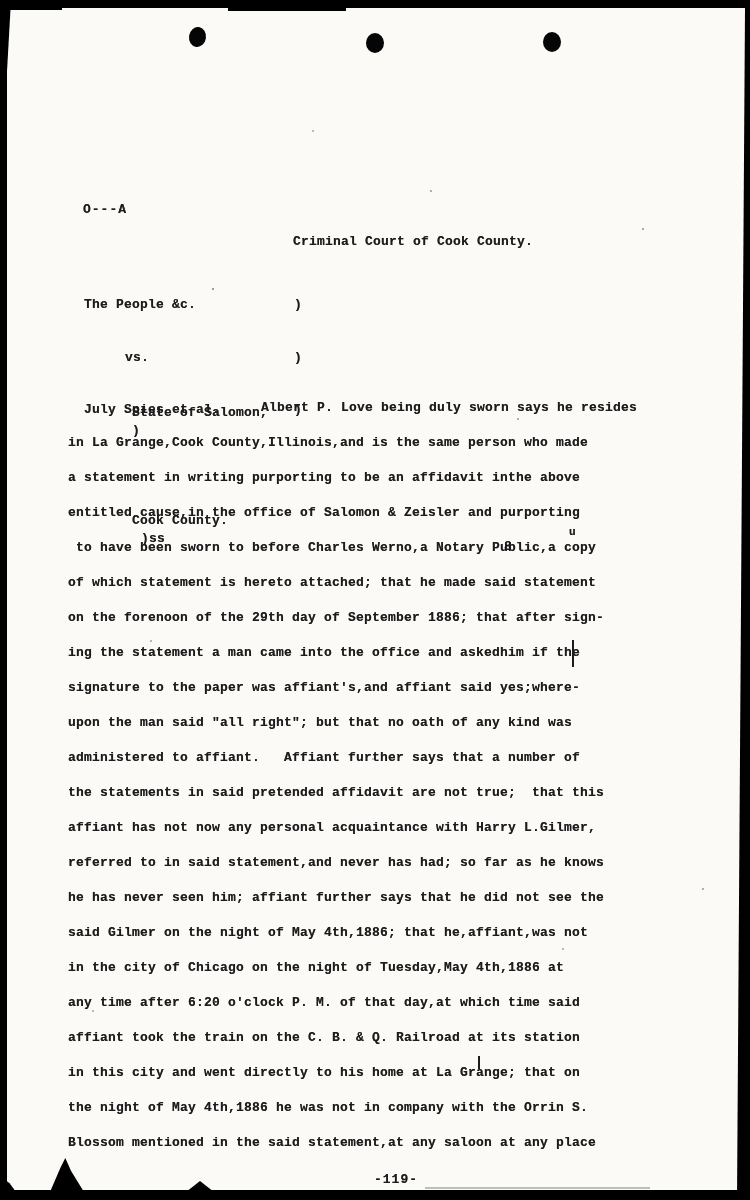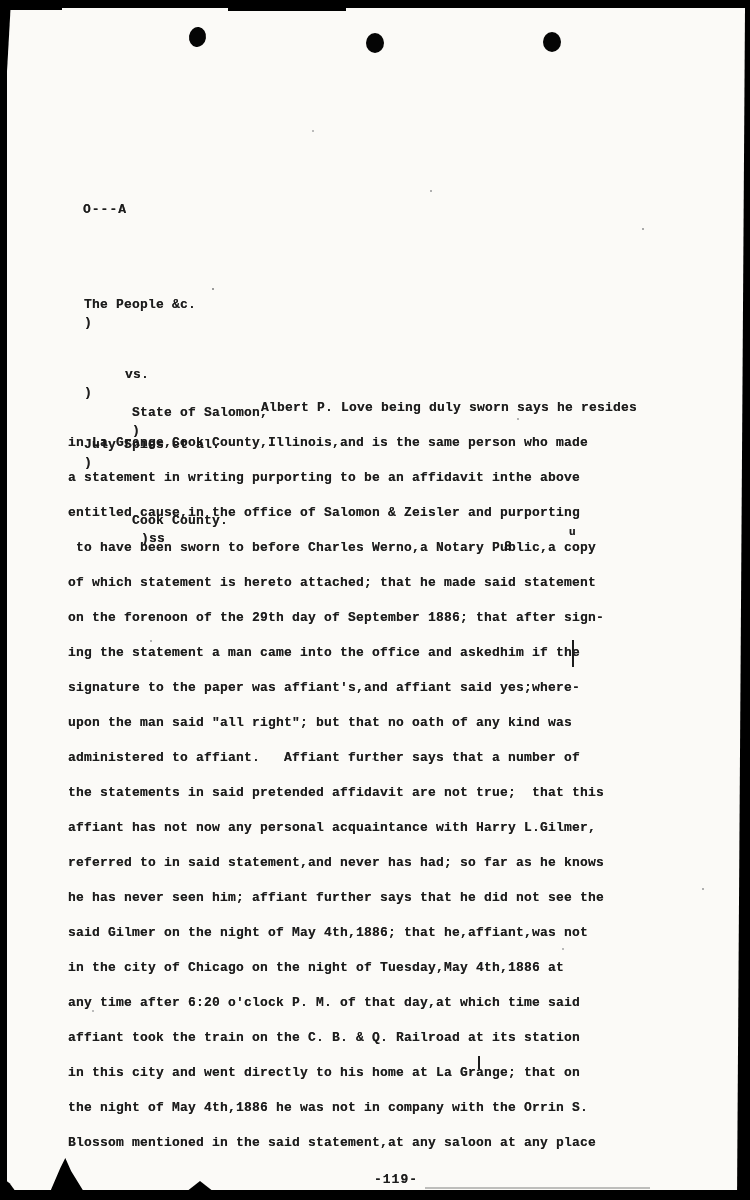--- a/index.html
+++ b/index.html
@@ -38,21 +38,21 @@
     background:#8a8a8a; opacity:.55; }
   
   .hole { position:absolute; background:#050505; border-radius:50%; }
   .hole-1 { left:189px; top:27px; width:17px; height:20px; transform:rotate(8deg); }
   .hole-2 { left:366px; top:33px; width:18px; height:20px; }
   .hole-3 { left:543px; top:32px; width:18px; height:20px; }
   
   .doc-code { left:83px; top:192px; letter-spacing:1px; }
   .court-title { left:293px; top:224px; }
   .caption { left:84px; top:261px; line-height:17.5px; }
-  .caption-row { display:flex;flex-direction:column; }
+  .caption-row { display:flex; }
   .caption-party { width:210px; white-space:pre; }
   .caption-row.vs .caption-party { padding-left:41px; width:169px; }
   .venue { left:84px; top:350px; line-height:18px; }
   .venue-party { display:inline-block; width:181px; white-space:pre; }
   .venue-row2 .venue-bracket { padding-left:9px; }
   
   .body { left:68px; top:390px; width:660px; }
   .body .line { white-space:pre; }
   .body .line:first-child { text-indent:193px; }
   .page-number { left:338px; top:1162px; letter-spacing:1px;margin-left:36px; }
@@ -86,20 +86,21 @@
   <div class="bump bump-2"></div>
   <div class="bump bump-3"></div>
   <div class="scratch"></div>
   <div class="specks"></div>
 
   <div class="hole hole-1"></div>
   <div class="hole hole-2"></div>
   <div class="hole hole-3"></div>
 
   <div class="txt doc-code">O---A</div>
+  <div class="txt court-title">Criminal Court of Cook County.</div>
 
   <div class="txt caption">
     <div class="caption-row">
       <span class="caption-party">The People &amp;c.</span>
       <span class="caption-bracket">)</span>
     </div>
     <div class="caption-row vs">
       <span class="caption-party">vs.</span>
       <span class="caption-bracket">)</span>
     </div>

